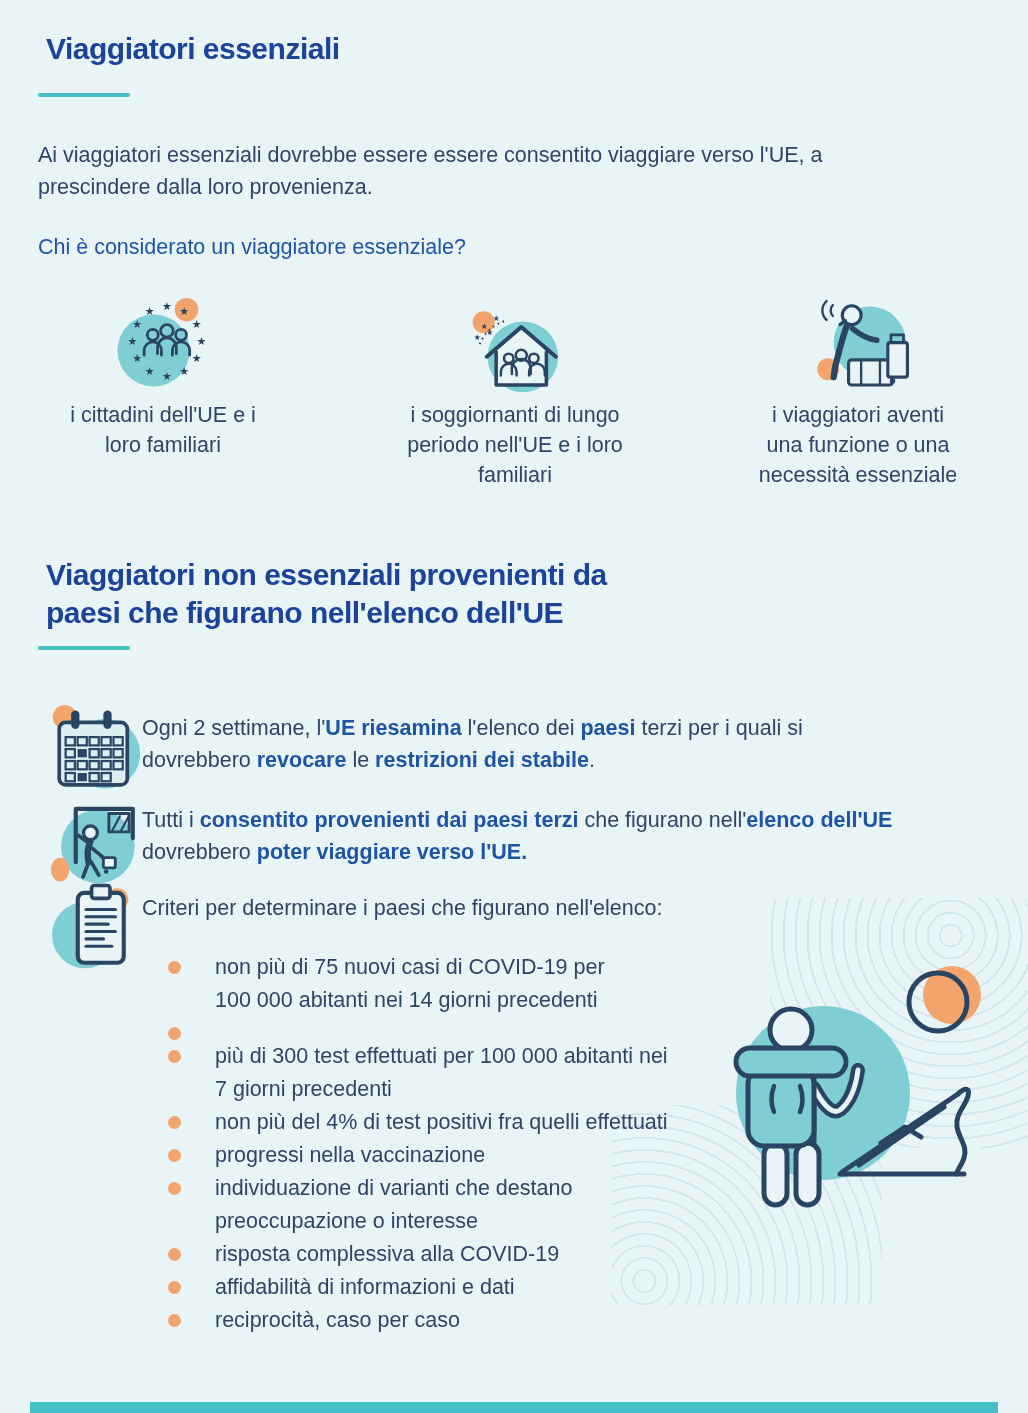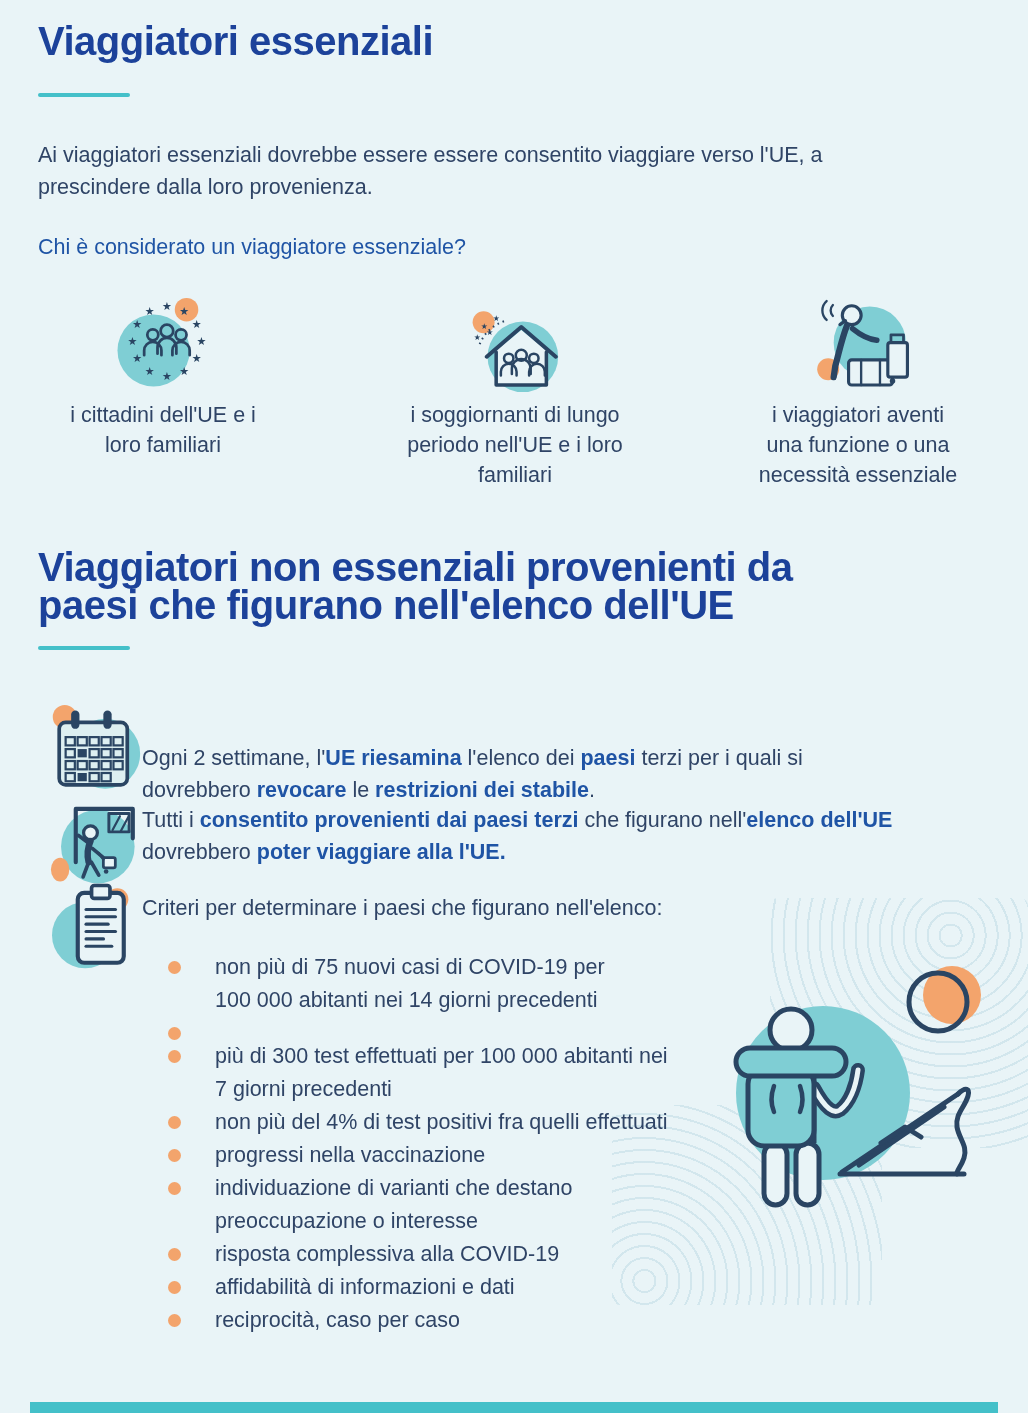--- a/index.html
+++ b/index.html
@@ -9,21 +9,21 @@
   }
   html,body{margin:0;padding:0;}
   #canvas{
     position:relative; width:1028px; height:1413px; overflow:hidden;
     background:var(--background);
     font-family:"Liberation Sans", sans-serif;
     color:var(--body_navy);
   }
   .abs{position:absolute;}
   h1.big-title{
-    margin:0; font-size:40px; font-weight:700; letter-spacing:-0.5px;
+    margin:8px; font-size:30px; font-weight:700; letter-spacing:-0.5px;
     color:var(--heading_blue); line-height:38px; white-space:pre-line;
   }
   .divider{height:4px; width:92px; background:var(--teal_accent); border-radius:2px;}
   .body-text{font-size:21.5px; line-height:32px; white-space:pre-line; color:var(--body_navy);}
   .question{font-size:21.5px; font-weight:400; color:var(--bold_blue);}
   .category{text-align:center;}
   .category .cap{font-size:21.5px; line-height:30px; white-space:pre-line; color:var(--body_navy); margin-top:4px;}
   .row-text{font-size:21.5px; line-height:32px; white-space:pre-line; margin:0;}
   .row-text .em{font-weight:700; color:var(--bold_blue);}
   ul.criteria{list-style:none; margin:0; padding:0; width:600px;}
@@ -163,21 +163,21 @@
           <rect x="43" y="62" width="10" height="9"></rect>
           <rect x="56" y="62" width="10" height="9"></rect>
           <rect x="69" y="62" width="10" height="9"></rect>
         <rect x="17" y="75" width="10" height="9"></rect>
           <rect x="43" y="75" width="10" height="9"></rect>
           <rect x="56" y="75" width="10" height="9"></rect>
       </g>
       <rect x="30" y="49" width="10" height="9" fill="#2a4563"></rect>
       <rect x="30" y="75" width="10" height="9" fill="#2a4563"></rect>
     </svg>
-    <p class="row-text abs" style="left:142px; top:742px; width:860px;"><span>Ogni 2 settimane, l'</span><span class="em">UE riesamina</span><span> l'elenco dei </span><span class="em">paesi</span><span> terzi per i quali si
+    <p class="row-text abs" style="left:142px; top:712px; width:860px;"><span>Ogni 2 settimane, l'</span><span class="em">UE riesamina</span><span> l'elenco dei </span><span class="em">paesi</span><span> terzi per i quali si
 dovrebbero </span><span class="em">revocare</span><span> le </span><span class="em">restrizioni dei stabile</span><span>.</span></p>
   </div>
 
   <div class="abs" style="left:0; top:0;">
     <svg class="abs" style="left:50px; top:796px;" width="92" height="92" viewBox="0 0 100 100">
       <circle cx="52" cy="55" r="40" fill="#7fced4"></circle>
       <ellipse cx="11" cy="80" rx="10" ry="13" fill="#f3a46c"></ellipse>
       <g stroke="#2a4563" fill="none" stroke-linecap="round" stroke-linejoin="round">
         <path d="M28,72 V14 H90 V46" stroke-width="4.5"></path>
         <rect x="64" y="19" width="22" height="20" stroke-width="3.2"></rect>
@@ -186,21 +186,21 @@
         <path d="M44,49 C40,58 40,64 42,72" stroke-width="7"></path>
         <path d="M43,52 L31,43" stroke-width="4"></path>
         <path d="M46,57 L58,67" stroke-width="4"></path>
         <path d="M42,72 L36,88 M45,72 L53,86" stroke-width="4"></path>
         <rect x="58" y="67" width="13" height="11" rx="2" stroke-width="3" fill="#e9f4f7"></rect>
         <path d="M58,69 l-5,-7" stroke-width="2.6"></path>
         <circle cx="61" cy="82" r="2.5" fill="#2a4563" stroke="none"></circle>
       </g>
     </svg>
     <p class="row-text abs" style="left:142px; top:804px; width:860px;"><span>Tutti i </span><span class="em">consentito provenienti dai paesi terzi</span><span> che figurano nell'</span><span class="em">elenco dell'UE</span><span>
-dovrebbero </span><span class="em">poter viaggiare alla l'UE.</span></p>
+dovrebbero </span><span class="em">poter viaggiare verso l'UE.</span></p>
   </div>
 
   <div class="abs" style="left:0; top:0;">
     <svg class="abs" style="left:52px; top:880px;" width="92" height="92" viewBox="0 0 100 100">
       <circle cx="36" cy="60" r="36" fill="#7fced4"></circle>
       <circle cx="71" cy="21" r="12" fill="#f3a46c"></circle>
       <rect x="28" y="14" width="50" height="76" rx="7" fill="#e9f4f7" stroke="#2a4563" stroke-width="4.5"></rect>
       <rect x="43" y="6" width="20" height="14" rx="3" fill="#e9f4f7" stroke="#2a4563" stroke-width="4"></rect>
       <g stroke="#2a4563" stroke-width="3.4" stroke-linecap="round">
         <path d="M37,32 h32"></path>

